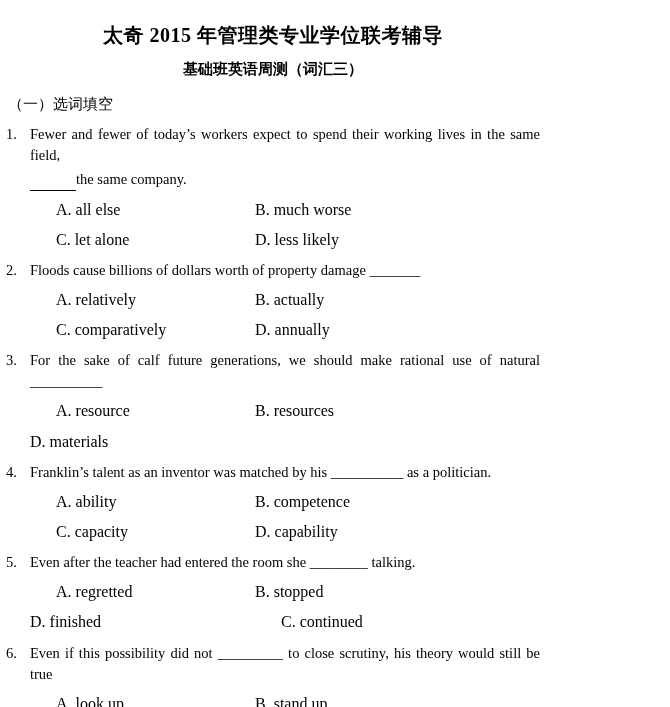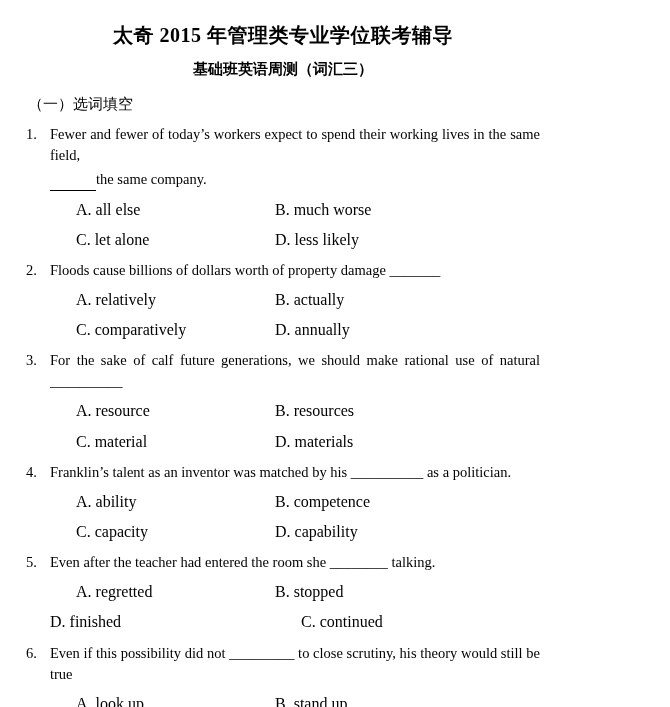--- a/index.html
+++ b/index.html
@@ -11,21 +11,21 @@
     width: 670px;
     height: 707px;
     font-family: "Liberation Serif", "DejaVu Serif", serif;
     color: #000000;
     overflow: hidden;
   }
   .page {
     width: 558px;
     height: 707px;
     box-sizing: border-box;
-    padding: 14px 16px 0 24px;
+    padding: 14px 16px 0 4px;
     position: relative;
   }
   .doc-title {
     text-align: center;
     font-size: 20px;
     font-weight: bold;
     letter-spacing: 0.5px;
     margin: 8px 0 0 0;
     line-height: 1.3;
   }
@@ -146,21 +146,20 @@
     <div class="q-line">
       <span class="q-num">3.</span>
       <span class="q-stem">For the sake of calf future generations, we should make rational use of natural __________</span>
     </div>
     <div class="options">
       <div class="opt-row">
         <span class="opt">A. resource</span>
         <span class="opt second">B. resources</span>
       </div>
       <div class="opt-row">
-        <span class="opt">C. material</span>
         <span class="opt second">D. materials</span>
       </div>
     </div>
   </div>
 
   <div class="question">
     <div class="q-line">
       <span class="q-num">4.</span>
       <span class="q-stem">Franklin’s talent as an inventor was matched by his __________ as a politician.</span>
     </div>

